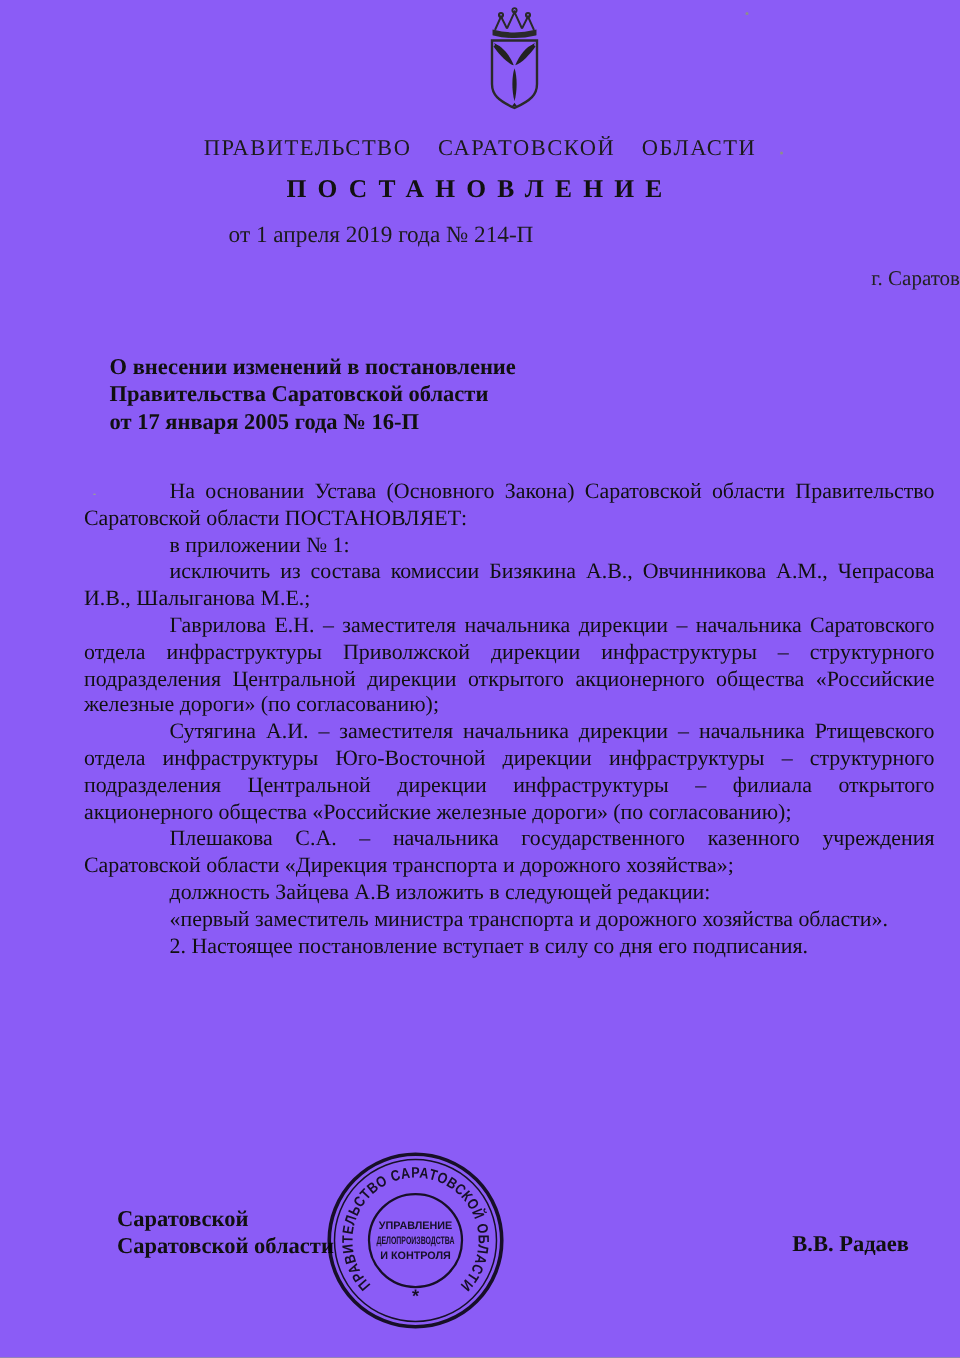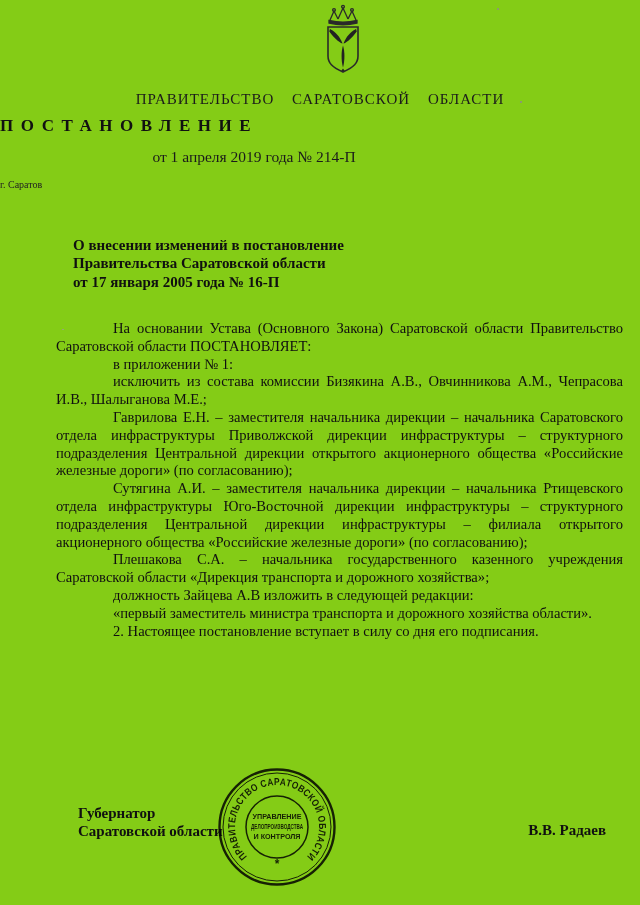--- a/index.html
+++ b/index.html
@@ -1,43 +1,43 @@
 <!DOCTYPE html>
 <html lang="ru"><head>
 <meta charset="utf-8">
 <style>
   html,body{margin:0;padding:0;background:#888;}
   .page{
     position:relative;
     width:640px;height:905px;
     margin:0 auto;
-    background:#84cc16;
+    background:#8b5cf6;
     font-family:"Liberation Serif", serif;
     color:#141414;
     overflow:hidden;
   }
   
   .emblem{position:absolute;left:317px;top:4px;width:52px;height:70px;}
   .org-line{
     position:absolute;left:0;top:91px;width:640px;
     text-align:center;font-size:15px;letter-spacing:1px;word-spacing:13px;
     color:#1b1b1b;
   }
   .doc-type{
     position:absolute;left:0;top:116px;width:640px;
-    text-align:left;font-size:17px;font-weight:bold;letter-spacing:7.5px;
+    text-align:center;font-size:17px;font-weight:bold;letter-spacing:7.5px;
     color:#111;
   }
   .date-line{
     position:absolute;left:0;top:148px;width:508px;
     text-align:center;font-size:15.5px;color:#1b1b1b;
   }
   .city-line{
     position:absolute;left:0;top:179px;width:640px;
-    text-align:left;font-size:10px;color:#222;
+    text-align:right;font-size:14px;color:#222;
   }
   
   .title-block{
     position:absolute;left:73px;top:236px;width:470px;
     font-size:15px;font-weight:bold;line-height:18.3px;color:#101010;
   }
   .title-block div{margin:0;}
   
   .body-block{
     position:absolute;left:56px;top:320px;width:567px;
@@ -113,21 +113,21 @@
     <p>исключить из состава комиссии Бизякина А.В., Овчинникова А.М., Чепрасова И.В., Шалыганова М.Е.;</p>
     <p>Гаврилова Е.Н. – заместителя начальника дирекции – начальника Саратовского отдела инфраструктуры Приволжской дирекции инфраструктуры – структурного подразделения Центральной дирекции открытого акционерного общества «Российские железные дороги» (по согласованию);</p>
     <p>Сутягина А.И. – заместителя начальника дирекции – начальника Ртищевского отдела инфраструктуры Юго-Восточной дирекции инфраструктуры – структурного подразделения Центральной дирекции инфраструктуры – филиала открытого акционерного общества «Российские железные дороги» (по согласованию);</p>
     <p>Плешакова С.А. – начальника государственного казенного учреждения Саратовской области «Дирекция транспорта и дорожного хозяйства»;</p>
     <p>должность Зайцева А.В изложить в следующей редакции:</p>
     <p>«первый заместитель министра транспорта и дорожного хозяйства области».</p>
     <p>2. Настоящее постановление вступает в силу со дня его подписания.</p>
   </div>
 
   <div class="sign-post">
-    <div>Губернатор</div>
+    <div>Саратовской</div>
     <div>Саратовской области</div>
   </div>
   <div class="sign-name">В.В. Радаев</div>
 
   <svg class="stamp" viewBox="0 0 122 122" xmlns="http://www.w3.org/2000/svg">
     <circle cx="61" cy="61" r="57.5" fill="none" stroke="#161616" stroke-width="2.4"></circle>
     <circle cx="61" cy="61" r="54" fill="none" stroke="#161616" stroke-width="1"></circle>
     <circle cx="61" cy="61" r="31" fill="none" stroke="#161616" stroke-width="1.5"></circle>
     <defs>
       <path id="ringPath" d="M 31.3 90.7 A 42 42 0 1 1 90.7 90.7" fill="none"></path>

